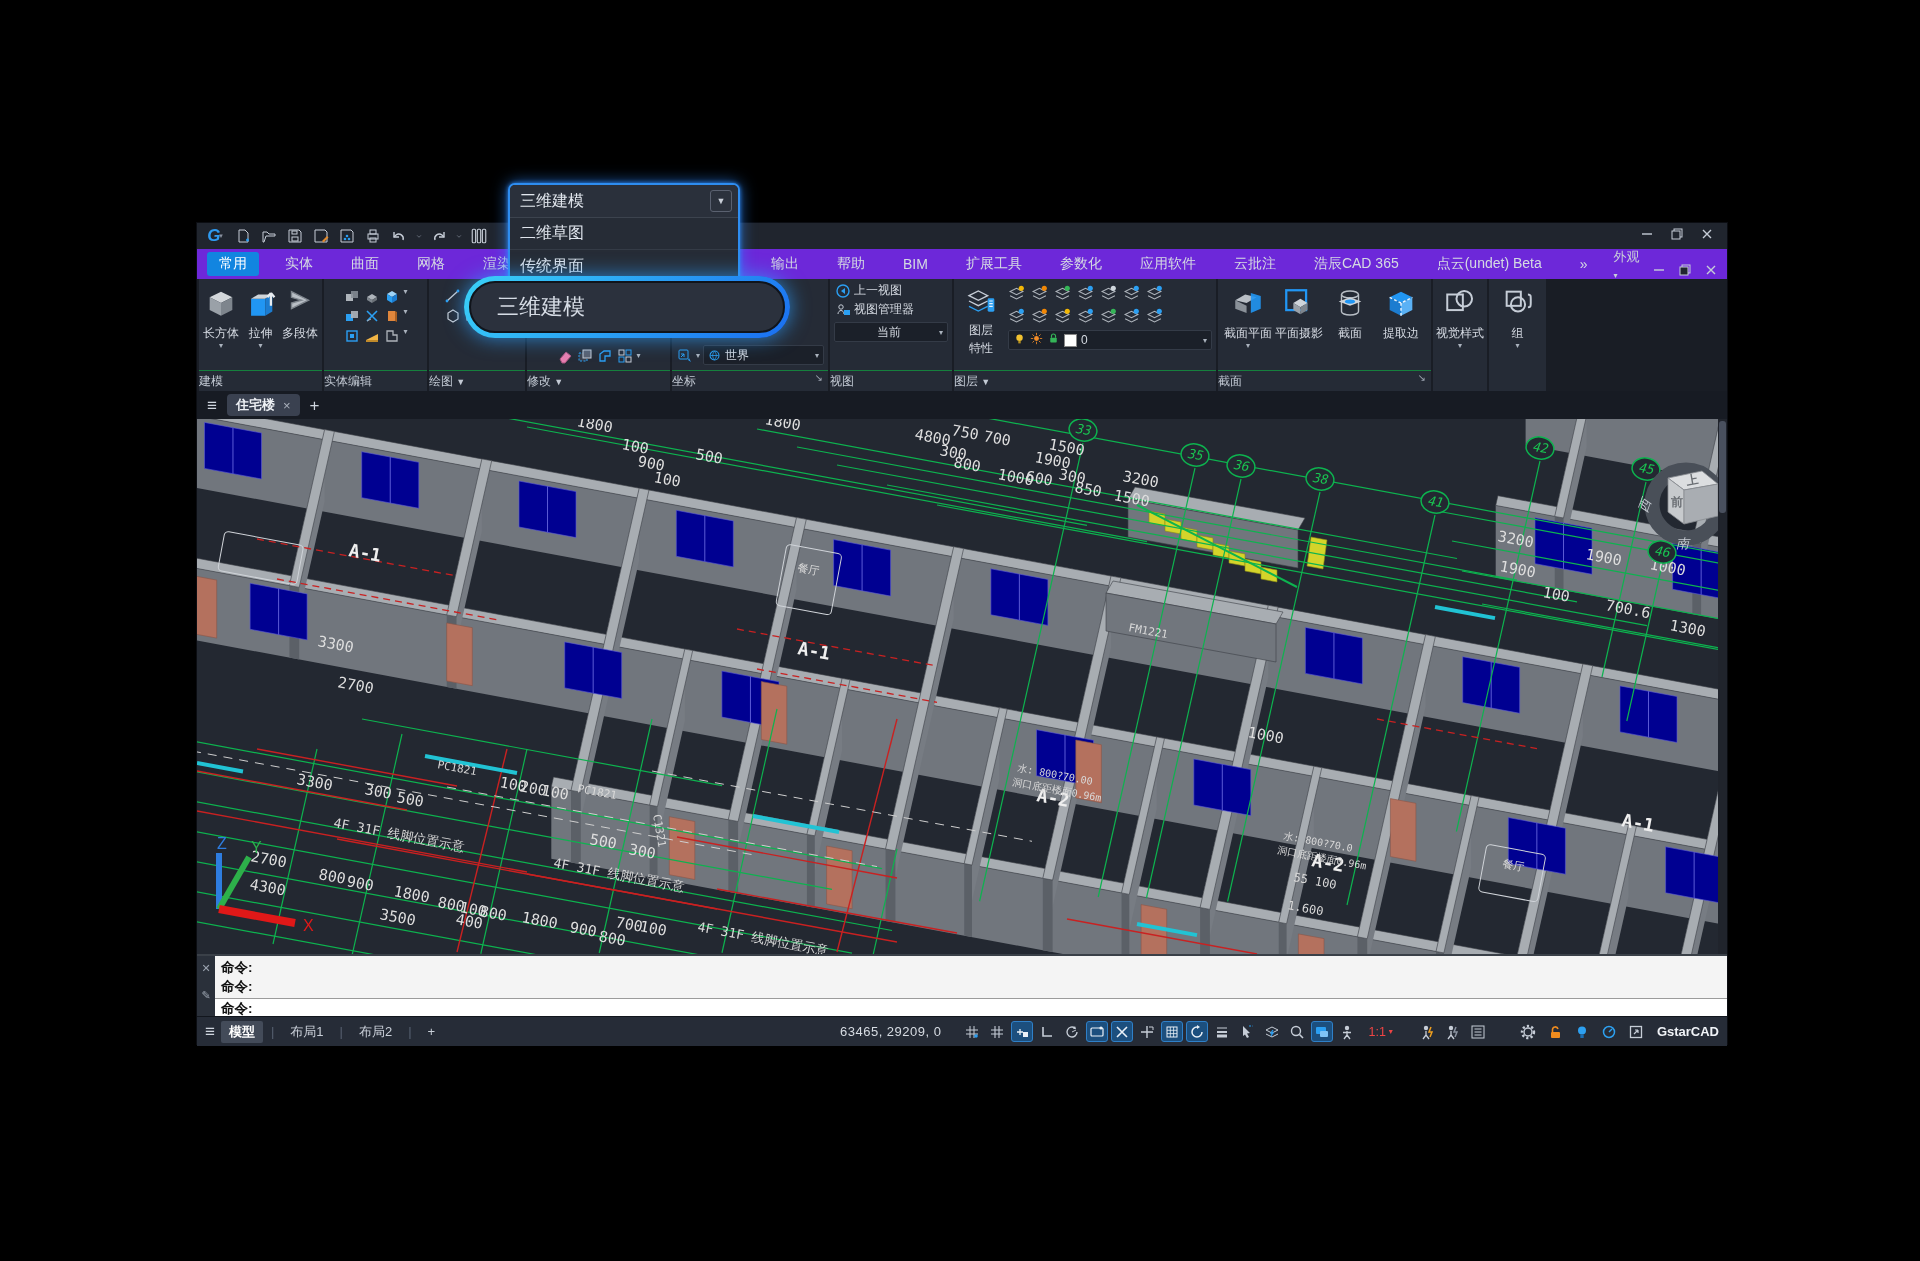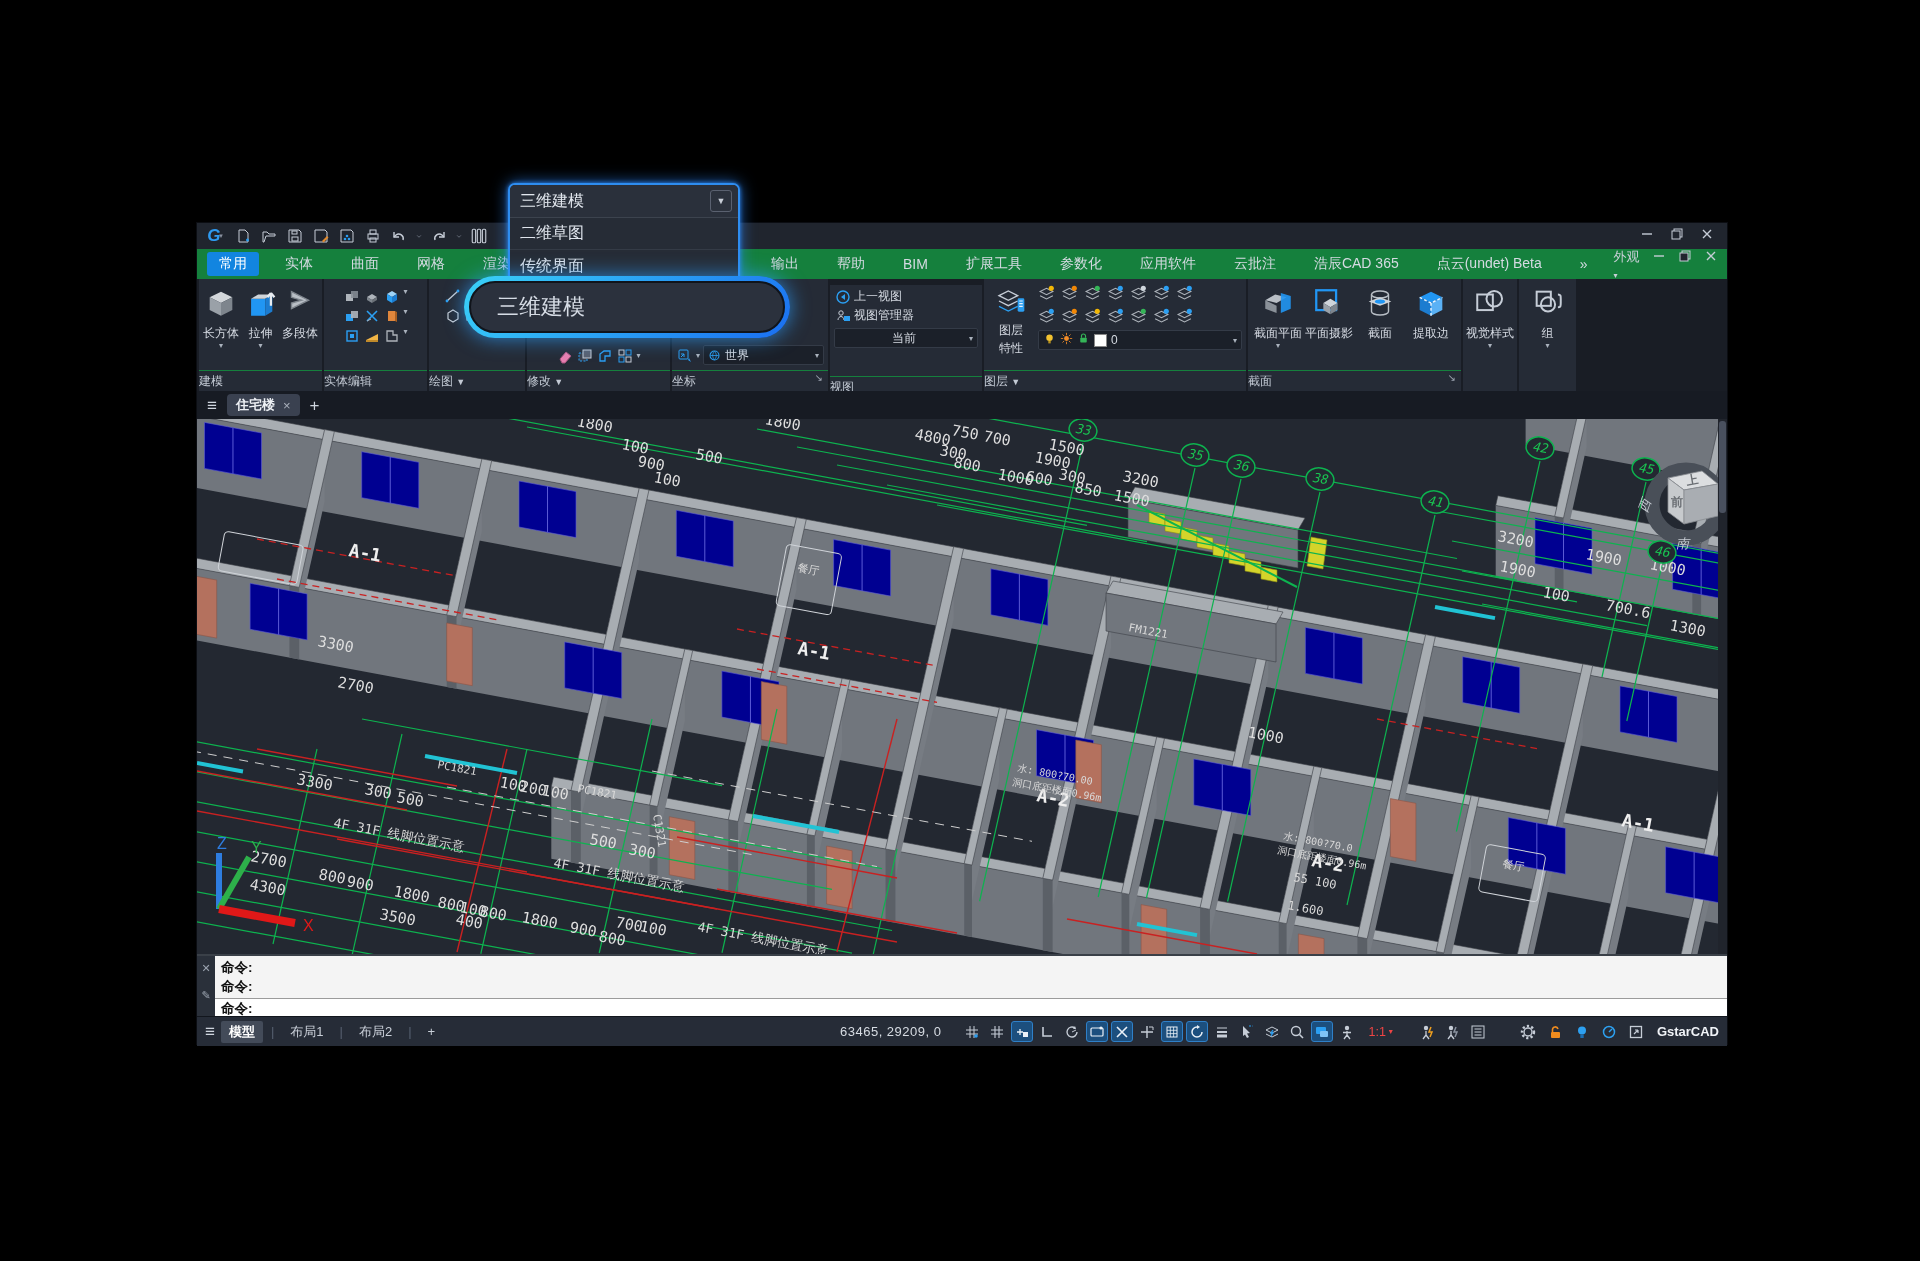--- a/index.html
+++ b/index.html
@@ -8,25 +8,25 @@
   
   .titlebar{position:absolute;left:0;top:0;width:100%;height:26px;display:flex;align-items:center;padding:0 6px;background:#20252e;}
   .qat{display:flex;align-items:center;gap:4px;}
   .qat .ti{width:24px;height:20px;display:flex;align-items:center;justify-content:center;cursor:default;}
   .qat .ti.narrow{width:12px;}
   .logo-g{font-size:17px;font-weight:bold;font-style:italic;color:#2e9af0;letter-spacing:-1px;}
   .apptitle{position:absolute;left:0;right:0;text-align:center;font-size:12.5px;font-weight:bold;color:#e8ecf2;pointer-events:none;}
   .winctl{margin-left:auto;display:flex;gap:2px;z-index:3;}
   .winctl .ti{width:28px;height:20px;display:flex;align-items:center;justify-content:center;color:#ccd2da;}
   
-  .tabsrow{position:absolute;left:0;top:26px;width:100%;height:30px;display:flex;align-items:center;padding-left:10px;background:#15803d;}
+  .tabsrow{position:absolute;left:0;top:26px;width:100%;height:30px;display:flex;align-items:center;padding-left:10px;background:#6d28d9;}
   .tab{padding:3px 12px;margin-right:14px;font-size:14px;color:#d5dae2;border-radius:3px;white-space:nowrap;}
   .tab.active{background:#1285e0;color:#fff;}
   .tabspacer{flex:0 0 auto;}
-  .tabsrow-right{margin-left:auto;display:flex;align-items:flex-start;gap:10px;padding-right:8px;color:#c9cfd8;font-size:13px;}
+  .tabsrow-right{margin-left:auto;display:flex;align-items:flex-end;gap:10px;padding-right:8px;color:#c9cfd8;font-size:13px;}
   .tabsrow-right .ti{width:20px;display:flex;justify-content:center;}
   
   .ribbon{position:absolute;left:0;top:56px;width:100%;height:112px;background:#191d25;display:flex;gap:2px;padding-left:2px;}
   .panel{background:#252b36;height:112px;display:flex;flex-direction:column;flex:0 0 auto;position:relative;}
   .pbody{flex:1;display:flex;padding:4px 4px 0 4px;gap:4px;}
   .plabel{height:21px;line-height:21px;color:#c3cad4;font-size:12px;border-top:1px solid #15803d;white-space:nowrap;}
   .plabel .exp{position:absolute;right:5px;bottom:3px;font-size:10px;color:#9aa2ae;}
   .bigbtn{width:47px;display:flex;flex-direction:column;align-items:center;padding-top:3px;gap:1px;}
   .bigbtn .blabel{font-size:12px;color:#d5dae2;white-space:nowrap;}
   .bigbtn .caret{font-size:8px;color:#aab2bd;line-height:6px;}
@@ -414,21 +414,21 @@
                   <path d="M3 8h10M8 3c3 3 3 7 0 10-3-3-3-7 0-10" stroke="#2b9ff2" stroke-width="1"></path>
                 </svg>
               </span>
             <span class="cv">世界</span>
               <span class="caret-s">▾</span>
           </span>
         </div>
       </div>
       <div class="plabel"><span>坐标</span><span class="exp">↘</span></div>
     </div>
-    <div class="panel" style="width:152px;margin-top:6px;">
+    <div class="panel" style="width:122px;">
       <div class="pbody" style="flex-direction:column;gap:2px;padding-top:3px;">
         <div class="irow">
             <span class="mini">
               <svg width="16" height="16" viewBox="0 0 16 16" fill="none">
                 <circle cx="8" cy="8" r="6" stroke="#2b9ff2" stroke-width="1.4"></circle>
                 <path d="M10 5l-4 3 4 3z" fill="#2b9ff2"></path>
               </svg>
             </span>
             <span style="font-size:12px;color:#d5dae2;">上一视图</span>
           </div>

